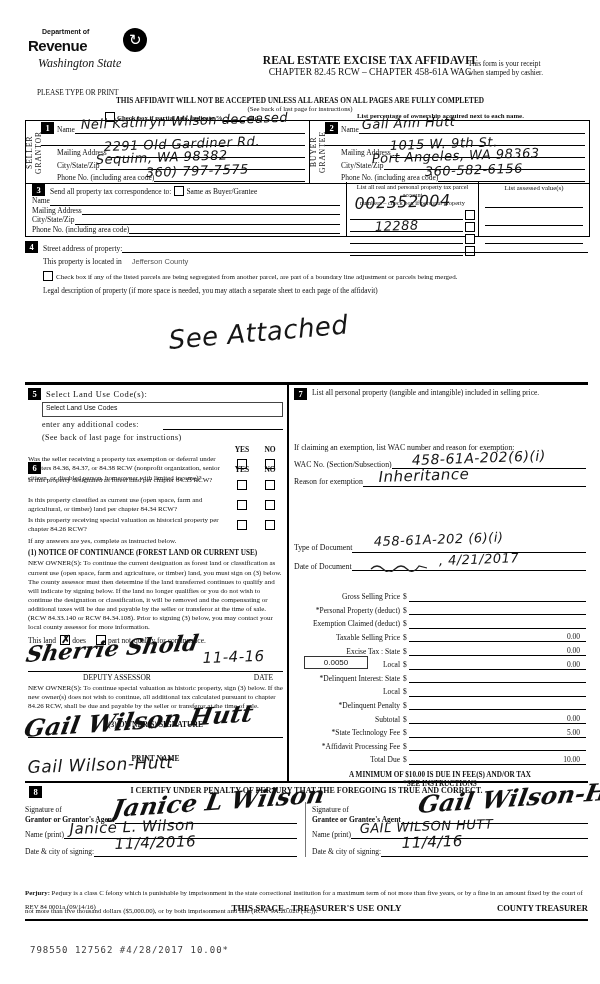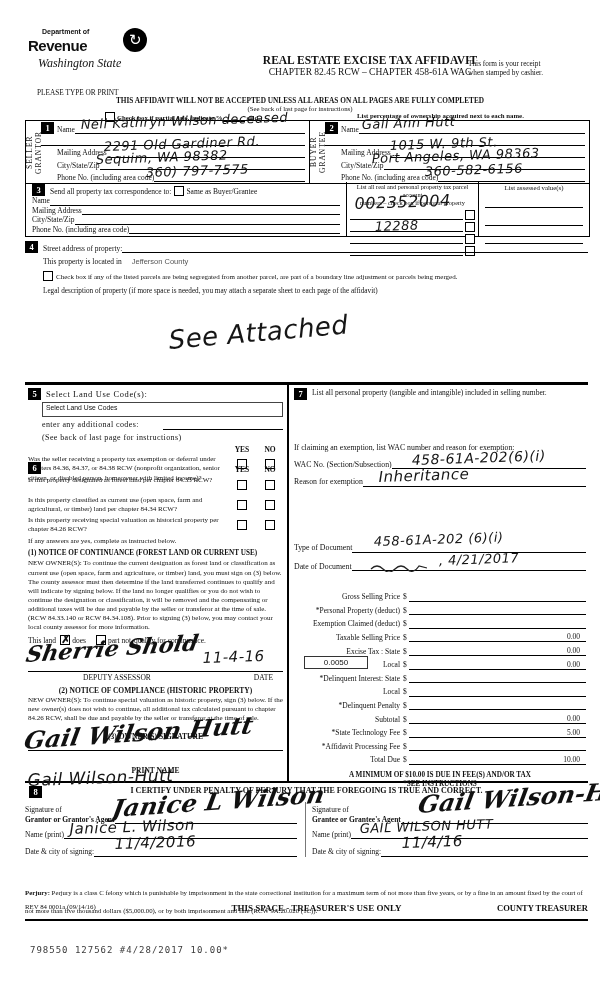--- a/index.html
+++ b/index.html
@@ -285,36 +285,35 @@
   <div style="position:relative;height:26px;border-bottom:1px solid #000;">
     <span class="sig abs" style="left:-4px;top:-4px;font-size:22px;">Sherrie Shold</span>
     <span class="hw abs" style="left:175px;top:4px;font-size:15px;">11-4-16</span>
   </div>
   <div class="row" style="margin-top:1px;">
     <span class="lbl" style="margin-left:55px;font-size:7.5px;">DEPUTY ASSESSOR</span>
     <span style="flex:1;"></span>
     <span class="lbl" style="margin-right:10px;font-size:7.5px;">DATE</span>
   </div>
 
-  <div class="lbl b ctr" style="margin-top:3px;font-size:7.5px;">(2) NOTICE OF COMPLIANCE (HISTORIC PROPERTY)</div>
   <div class="lbl smtxt just" style="margin-top:1px;">NEW OWNER(S): To continue special valuation as historic property, sign (3) below. If the new owner(s) does not wish to continue, all additional tax calculated pursuant to chapter 84.26 RCW, shall be due and payable by the seller or transferor at the time of sale.</div>
 
   <div style="position:relative;height:34px;">
     <div class="lbl b ctr" style="margin-top:9px;font-size:7.5px;">(3) OWNER(S) SIGNATURE</div>
     <div style="border-bottom:1px solid #000;height:8px;"></div>
     <span class="sig abs" style="left:-6px;top:-6px;font-size:24px;">Gail Wilson Hutt</span>
   </div>
   <div class="lbl b ctr" style="font-size:7.5px;">PRINT NAME</div>
   <div class="hw" style="font-size:17px;margin-top:-6px;">Gail Wilson-Hutt</div>
 </div>
 
 <div class="abs" style="left:294px;top:388px;width:292px;">
   <div style="display:flex;">
     <span class="badge">7</span>
-    <span class="lbl" style="margin-left:5px;flex:1;">List all  personal property (tangible and intangible) included in selling number.</span>
+    <span class="lbl" style="margin-left:5px;flex:1;">List all  personal property (tangible and intangible) included in selling price.</span>
   </div>
 </div>
 
 <div class="abs" style="left:294px;top:443px;width:292px;">
   <div class="lbl" style="font-size:7.8px;">If claiming an exemption, list WAC number and reason for exemption:</div>
   <div class="row" style="margin-top:7px;position:relative;">
     <span class="lbl" style="font-size:7.8px;">WAC No. (Section/Subsection)</span>
     <span class="line"></span>
     <span class="hw abs" style="left:118px;top:-8px;font-size:14px;">458-61A-202(6)(i)</span>
   </div>

